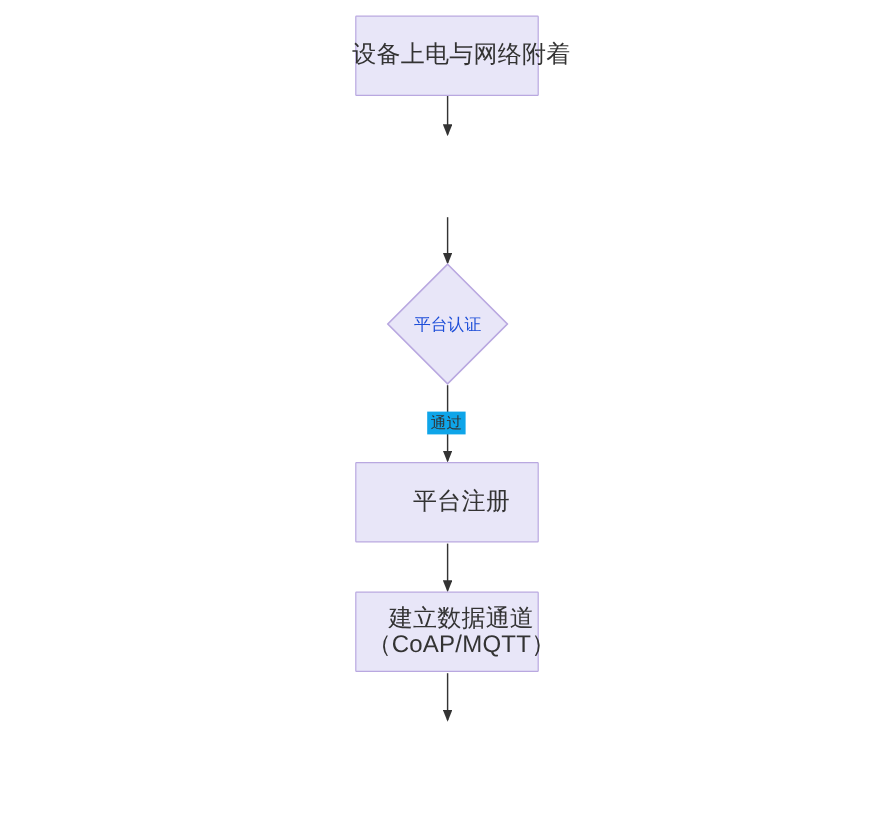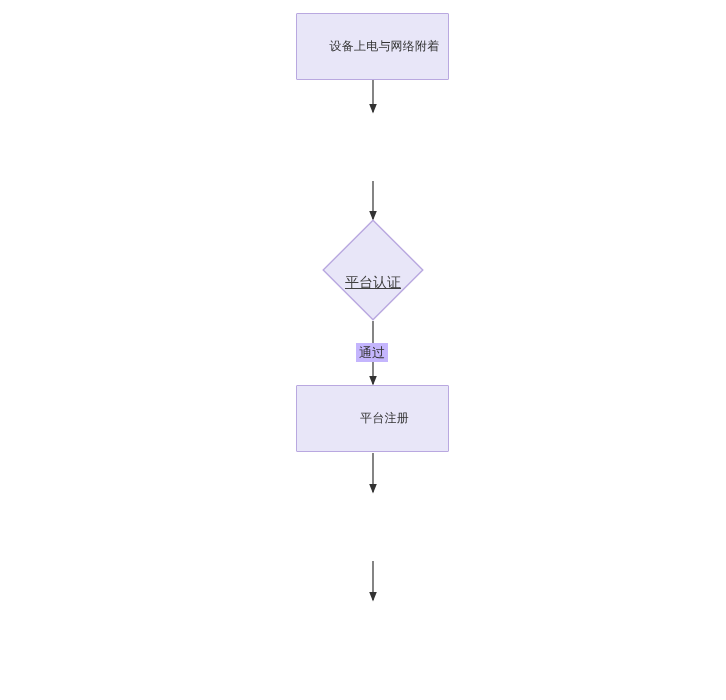--- a/index.html
+++ b/index.html
@@ -27,21 +27,21 @@
   }
   .node {
     position: absolute;
     box-sizing: border-box;
     display: flex;
     flex-direction: column;
     align-items: center;
     justify-content: center;
     text-align: center;
     color: #333333;
-    font-size: 12px;
+    font-size: 20px;
     line-height: 21px;
     letter-spacing: 0.2px;
     padding-left: 24px;
   }
   .node.box {
     width: 153px;
     height: 67px;
     background: #e8e6f8;
     border: 1.4px solid #b9a8e0;
     border-radius: 1px;
@@ -58,35 +58,34 @@
   .diamond-shape {
     position: absolute;
     left: 0;
     top: 0;
     width: 100%;
     height: 100%;
   }
   .diamond-label {
     position: absolute;
     left: 0;
-    top: 12px;
+    top: 0;
     width: 100%;
     height: 100%;
     display: flex;
     align-items: center;
     justify-content: center;
-    color: #404040;
+    color: #1d4ed8;
     font-size: 14px;
     line-height: 21px;
     text-align: center;
-    text-decoration: underline;
   }
   .edge-label {
     position: absolute;
-    background: #c4b5fd;
+    background: #0ea5e9;
     color: #333333;
     font-size: 13px;
     line-height: 17px;
     padding: 1px 3px;
     white-space: nowrap;
   }
 </style>
 </head>
 <body>
 
@@ -121,15 +120,19 @@
     </svg>
     <div class="diamond-label">平台认证</div>
   </div>
 
   <div class="edge-label" style="left:356px; top:343px;">通过</div>
 
   <div class="node box" style="left:296px; top:385px;">
     <span class="line">平台注册</span>
   </div>
 
+  <div class="node box" style="left:296px; top:493px;">
+    <span class="line">建立数据通道</span>
+    <span class="line">（CoAP/MQTT）</span>
+  </div>
 
 
 </div>
 
 </body></html>

